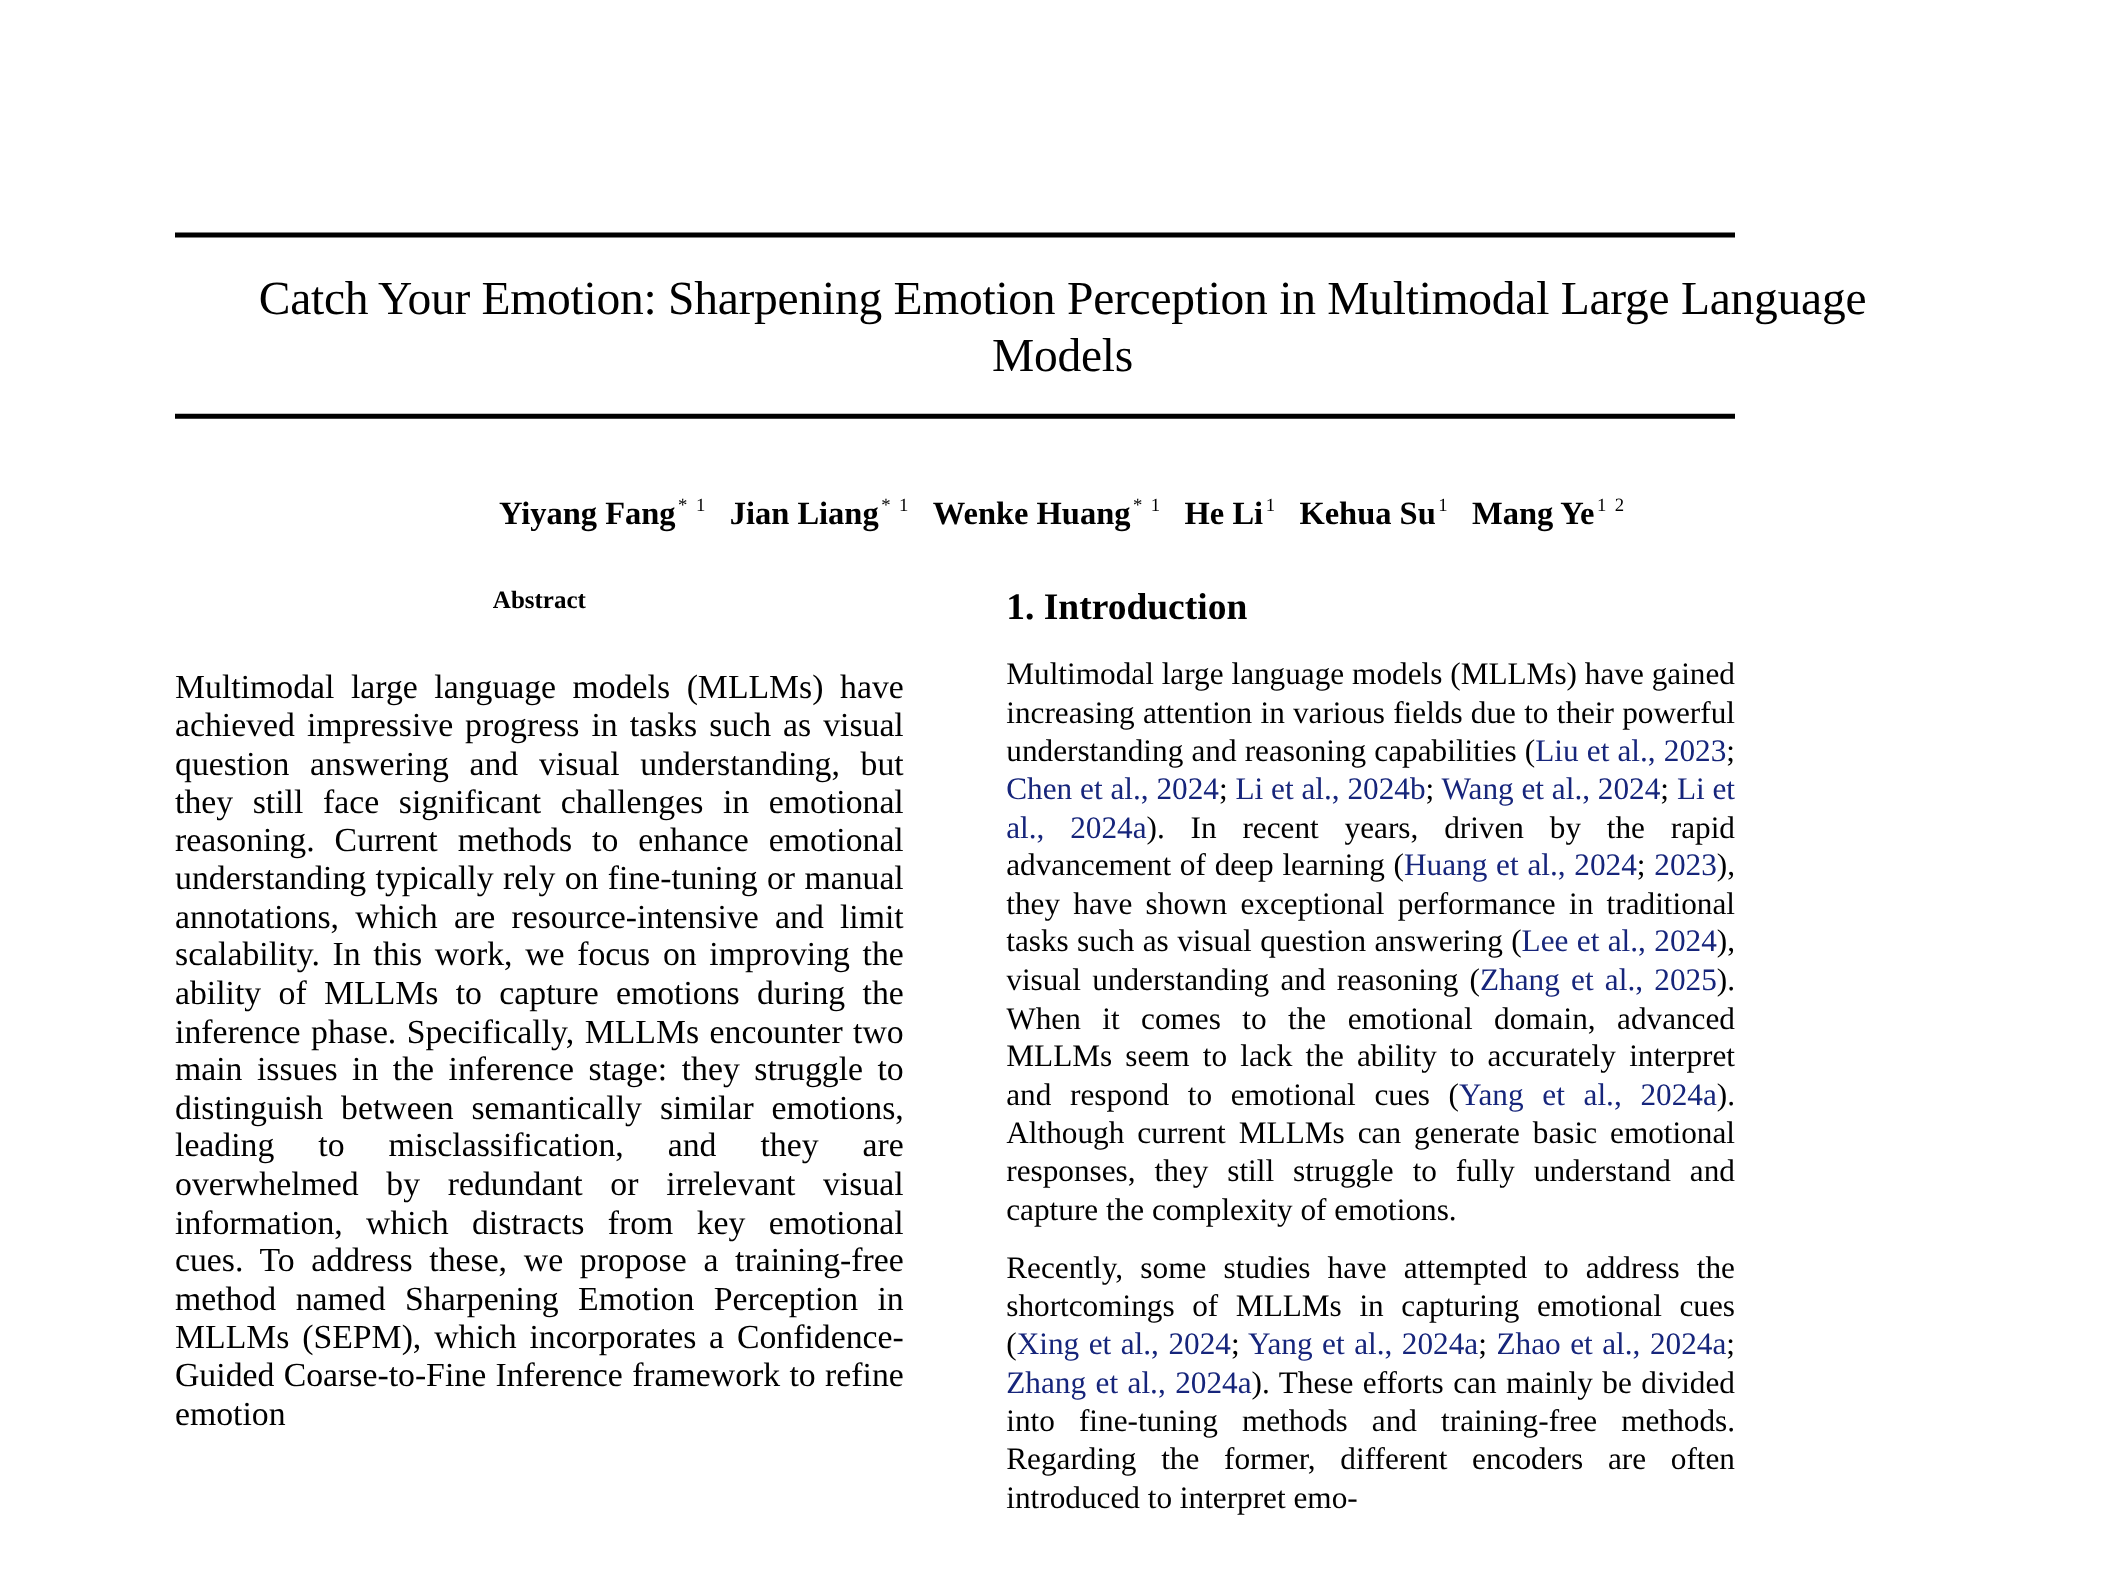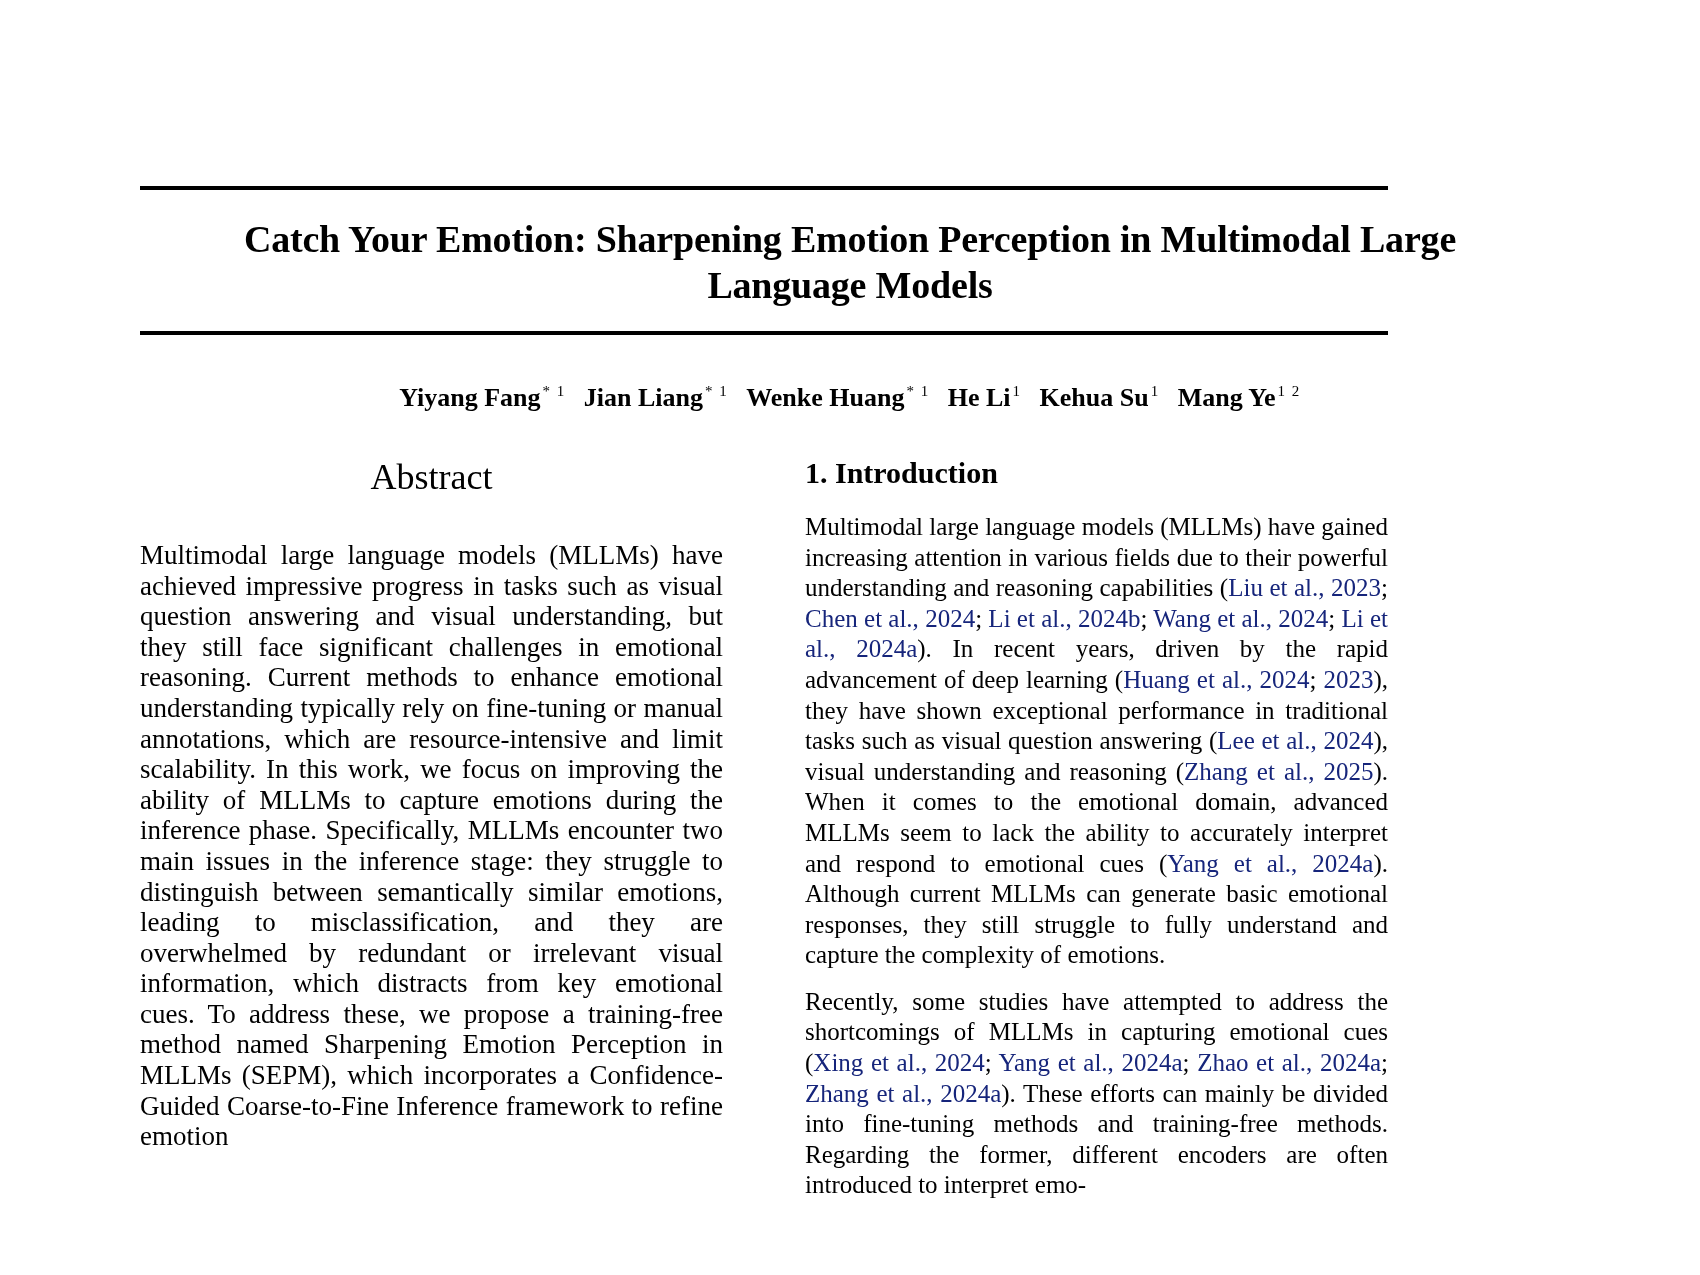--- a/index.html
+++ b/index.html
@@ -33,31 +33,31 @@
   }
   .rule-top { margin-top: 186px; }
   .rule-bottom { margin-top: 0px; }
 
   .title-wrap {
     padding: 26px 60px 22px 60px;
     text-align: center;
   }
   .paper-title {
     font-family: "Liberation Serif", "DejaVu Serif", serif;
-    font-weight: bold;
+    font-weight: normal;
     font-size: 38px;
     line-height: 1.22;
     letter-spacing: -0.2px;
     margin: 0;
   }
 
   
   .authors {
     text-align: center;
-    margin-top: 48px;
+    margin-top: 62px;
     font-weight: bold;
     font-size: 26px;
     line-height: 1.1;
     white-space: nowrap;
   }
   .author {
     display: inline-block;
     margin: 0 9px;
   }
   .author sup {
@@ -74,22 +74,22 @@
     margin-top: 44px;
     gap: 82px;
   }
   .col {
     width: 583px;
     flex: 0 0 583px;
   }
 
   .abstract-head {
     text-align: center;
-    font-weight: normal;
-    font-size: 36px;
+    font-weight: bold;
+    font-size: 20px;
     margin: 0 0 42px 0;
   }
   .section-head {
     font-weight: bold;
     font-size: 30px;
     margin: 0 0 22px 0;
   }
 
   p.body {
     margin: 0 0 16px 0;

